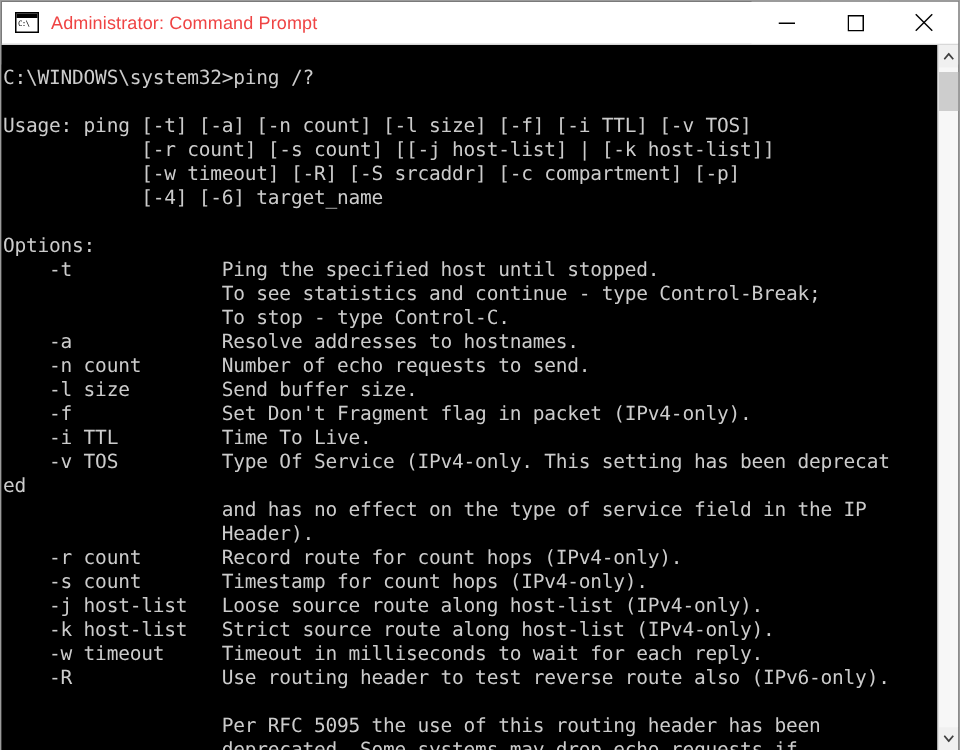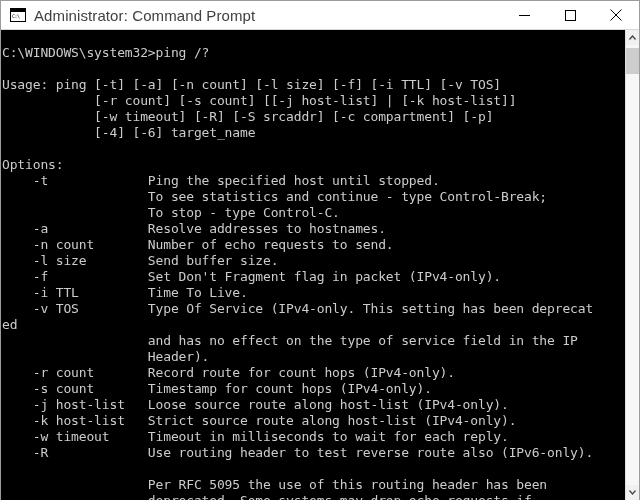--- a/index.html
+++ b/index.html
@@ -58,22 +58,22 @@
     position: absolute;
     left: 1px;
     top: 3px;
     font-family: "DejaVu Sans Mono", monospace;
     font-size: 5px;
     line-height: 8px;
     color: #000000;
     letter-spacing: -0.5px;
   }
   .title-text {
-    font-size: 15px;
-    color: #404040;
+    font-size: 12px;
+    color: #ef4444;
     white-space: nowrap;
     letter-spacing: 0.1px;
   }
   .caption-buttons {
     position: absolute;
     right: 0;
     top: 0;
     height: 28px;
     display: flex;
   }

